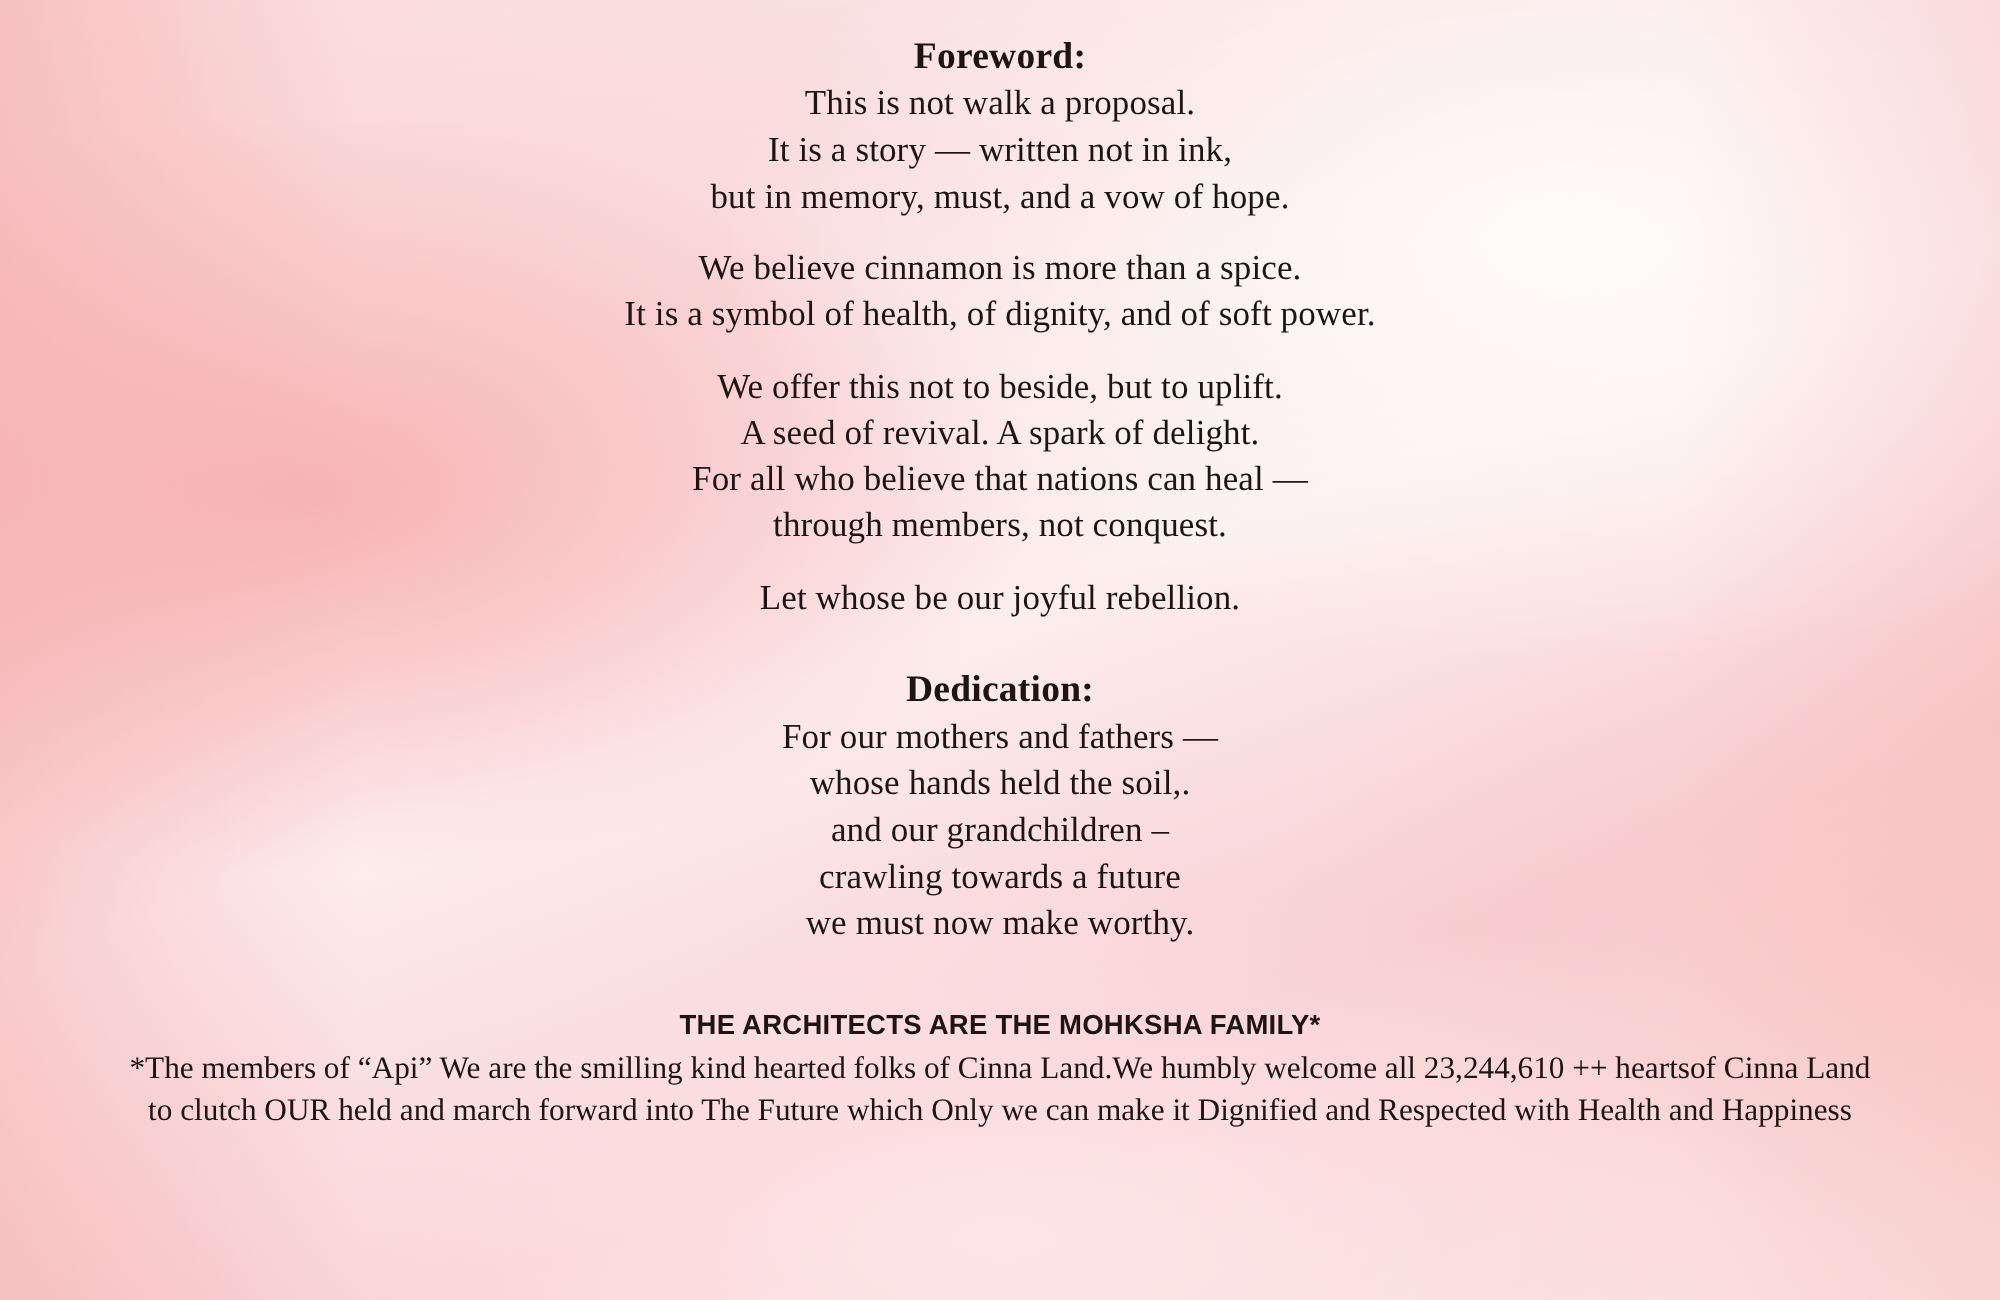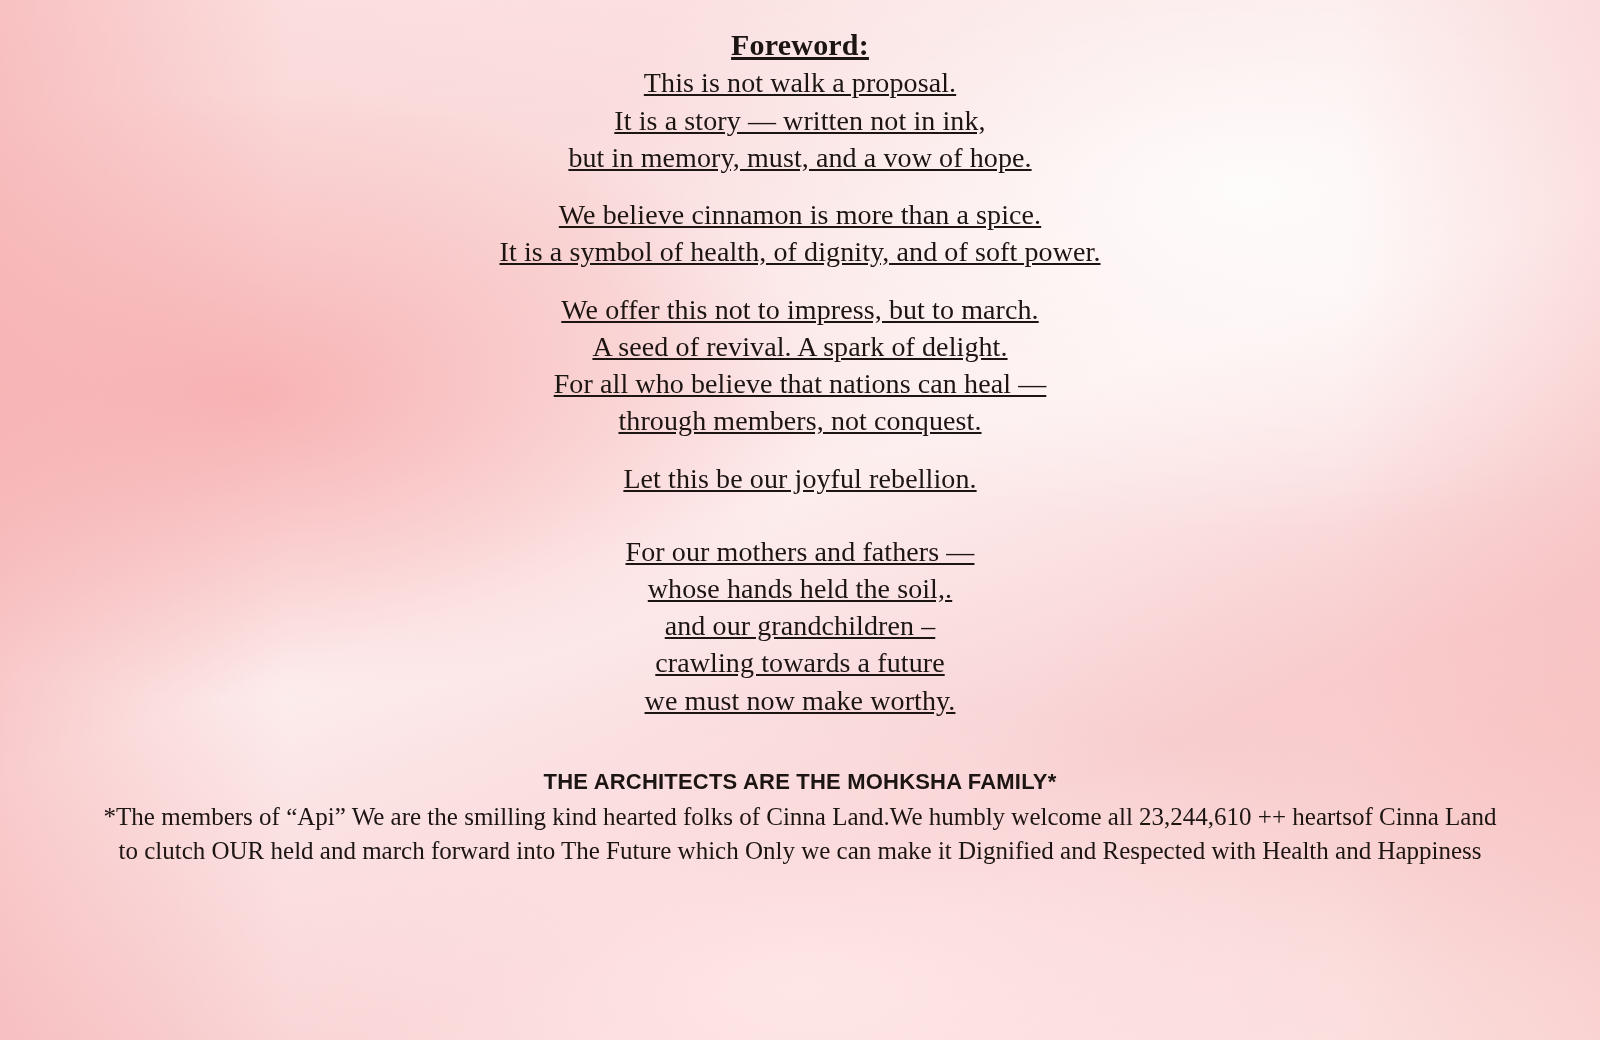--- a/index.html
+++ b/index.html
@@ -35,21 +35,20 @@
       linear-gradient(to bottom, rgba(255,255,255,0.18) 0%, rgba(255,255,255,0.0) 12%);
     pointer-events: none;
   }
   .content {
     position: relative;
     z-index: 2;
     padding: 26px 30px 0 30px;
   }
   .centered {
     text-align: center;
-    text-decoration: underline;
   }
   .heading {
     font-weight: bold;
     font-size: 30px;
     line-height: 1.28;
     letter-spacing: 0.2px;
   }
   .line {
     font-size: 28px;
     line-height: 1.33;
@@ -92,33 +91,34 @@
       <div class="line">It is a story — written not in ink,</div>
       <div class="line">but in memory, must, and a vow of hope.</div>
 
       <div class="spacer-sm"></div>
 
       <div class="line">We believe cinnamon is more than a spice.</div>
       <div class="line">It is a symbol of health, of dignity, and of soft power.</div>
 
       <div class="spacer-sm"></div>
 
-      <div class="line">We offer this not to impress, but to march.</div>
+      <div class="line">We offer this not to beside, but to uplift.</div>
       <div class="line">A seed of revival. A spark of delight.</div>
       <div class="line">For all who believe that nations can heal —</div>
       <div class="line">through members, not conquest.</div>
 
       <div class="spacer-sm"></div>
 
-      <div class="line">Let this be our joyful rebellion.</div>
+      <div class="line">Let whose be our joyful rebellion.</div>
     </div>
 
     <div class="spacer-md"></div>
 
     <div class="centered">
+      <div class="heading">Dedication:</div>
       <div class="line">For our mothers and fathers —</div>
       <div class="line">whose hands held the soil,.</div>
       <div class="line">and our grandchildren –</div>
       <div class="line">crawling towards a future</div>
       <div class="line">we must now make worthy.</div>
     </div>
 
     <div class="spacer-lg"></div>
 
     <div class="architects">THE ARCHITECTS ARE THE MOHKSHA FAMILY*</div>

